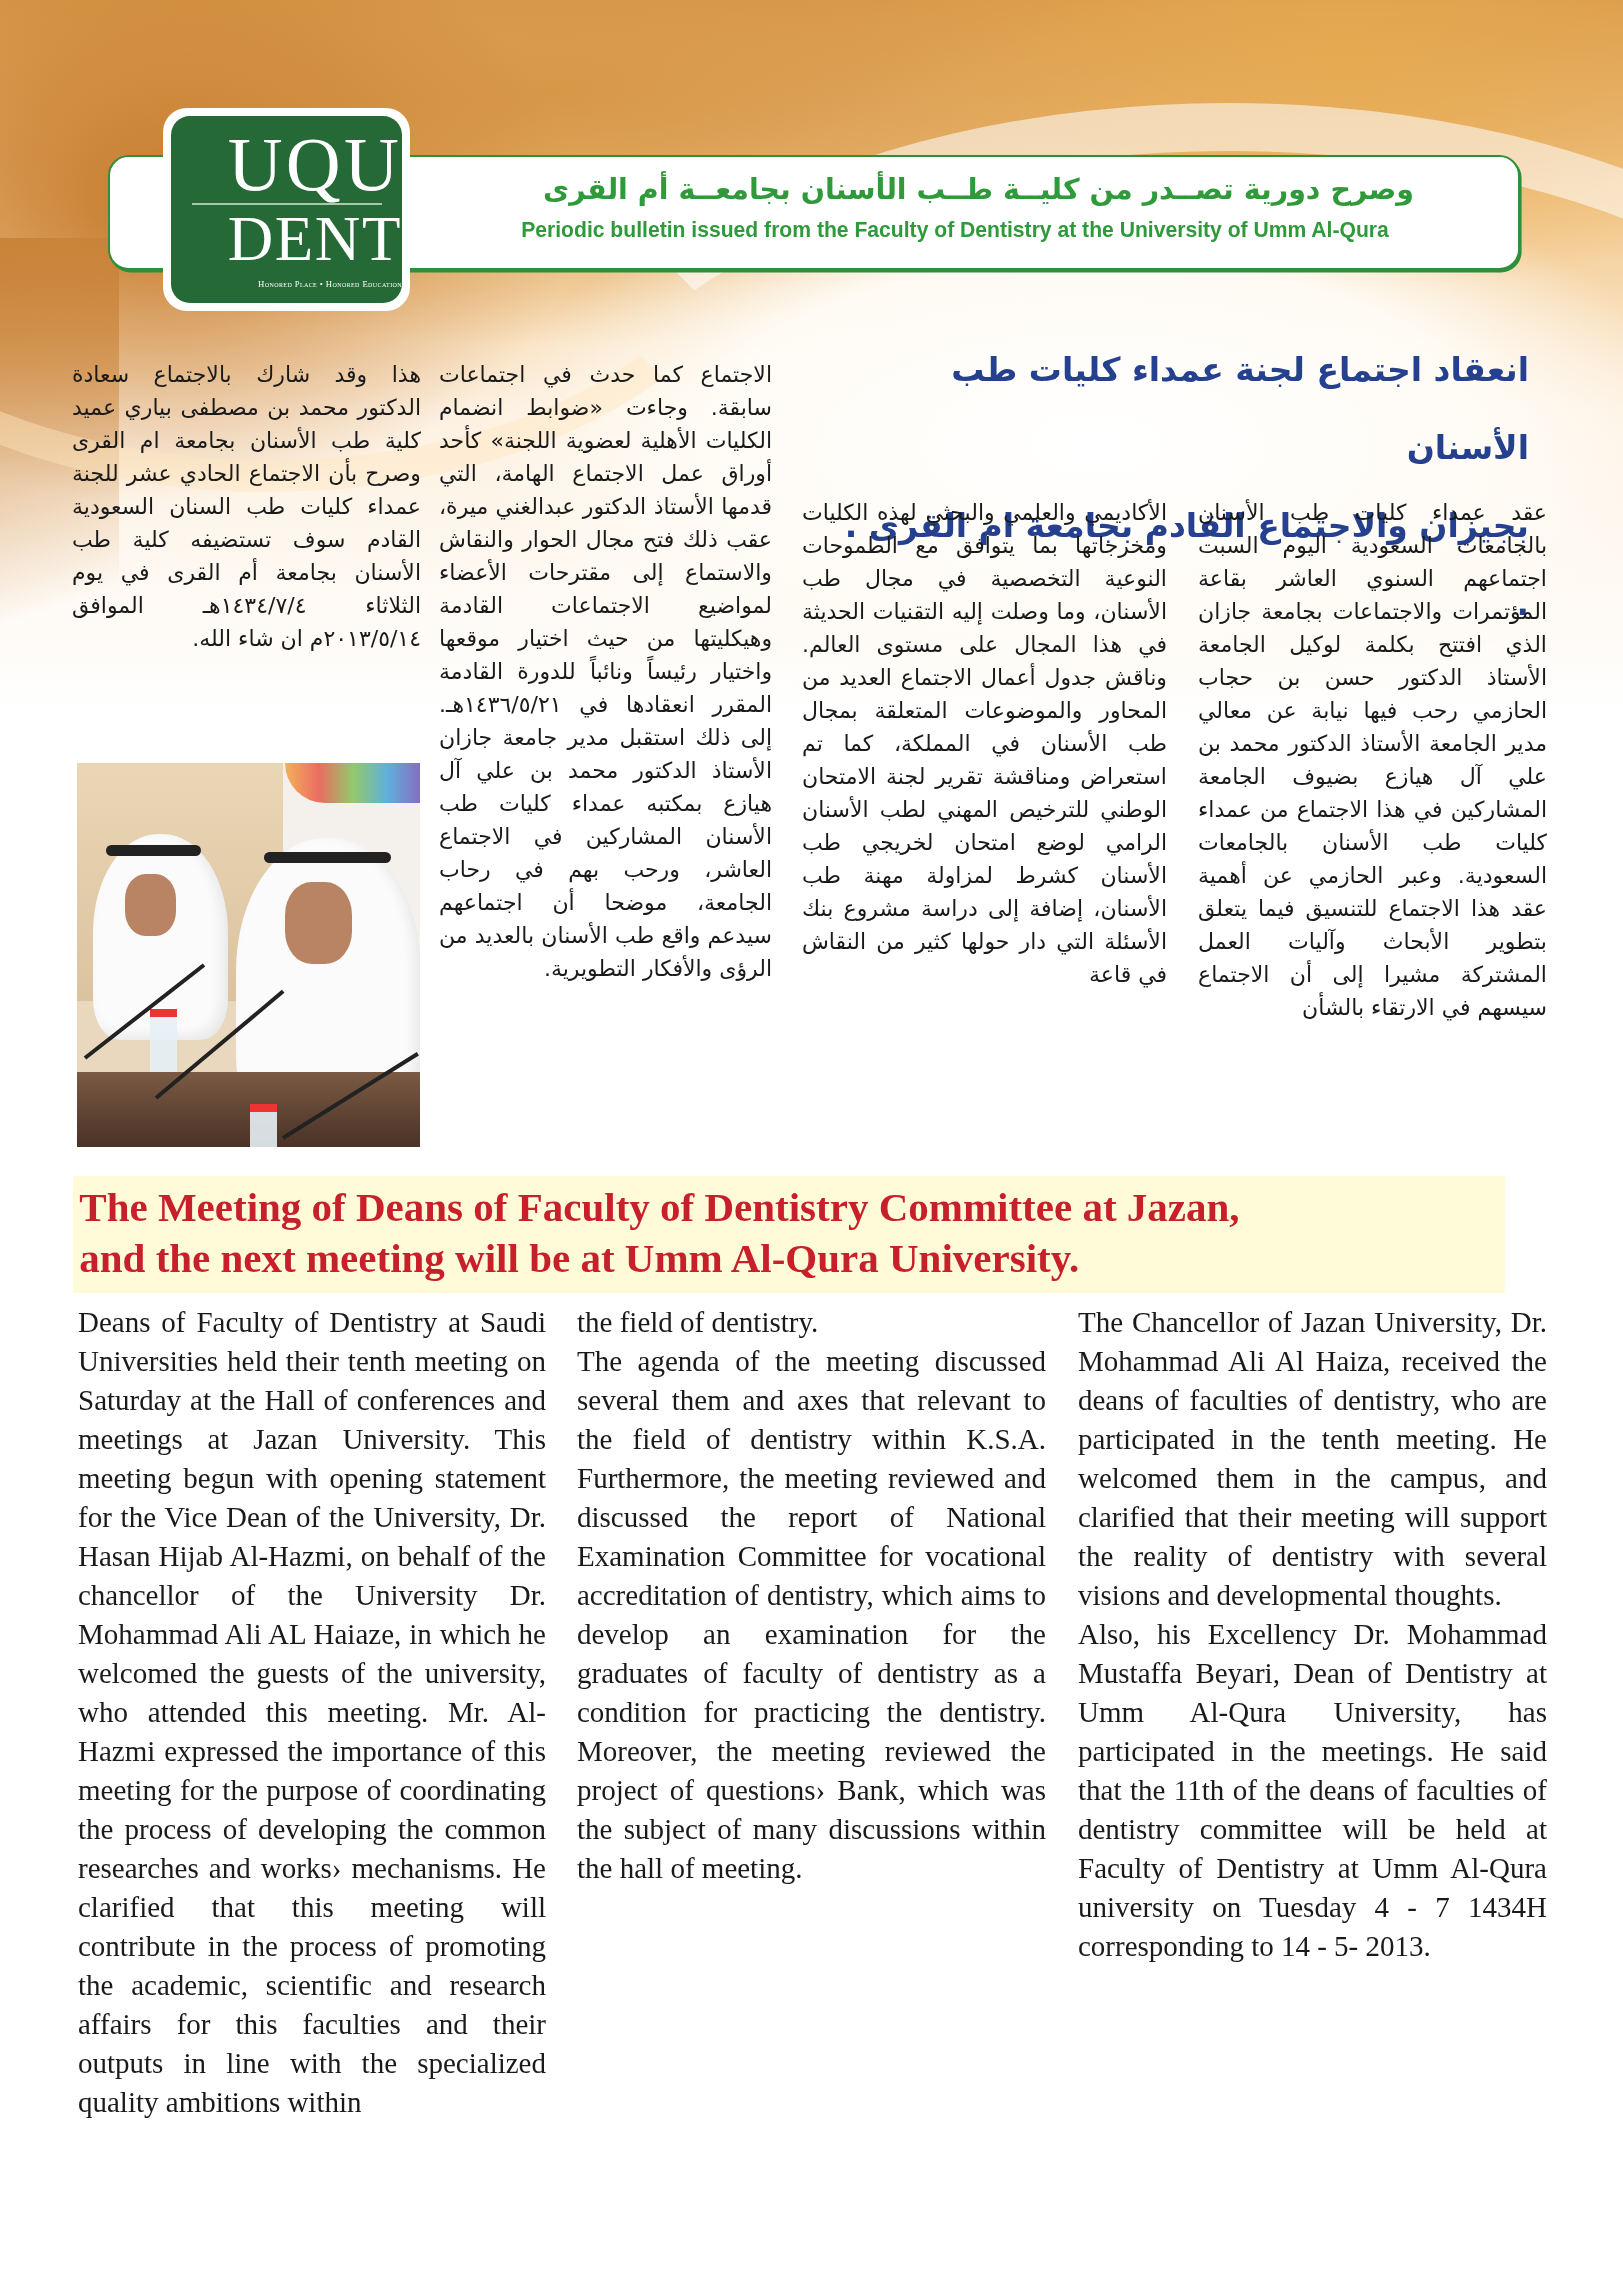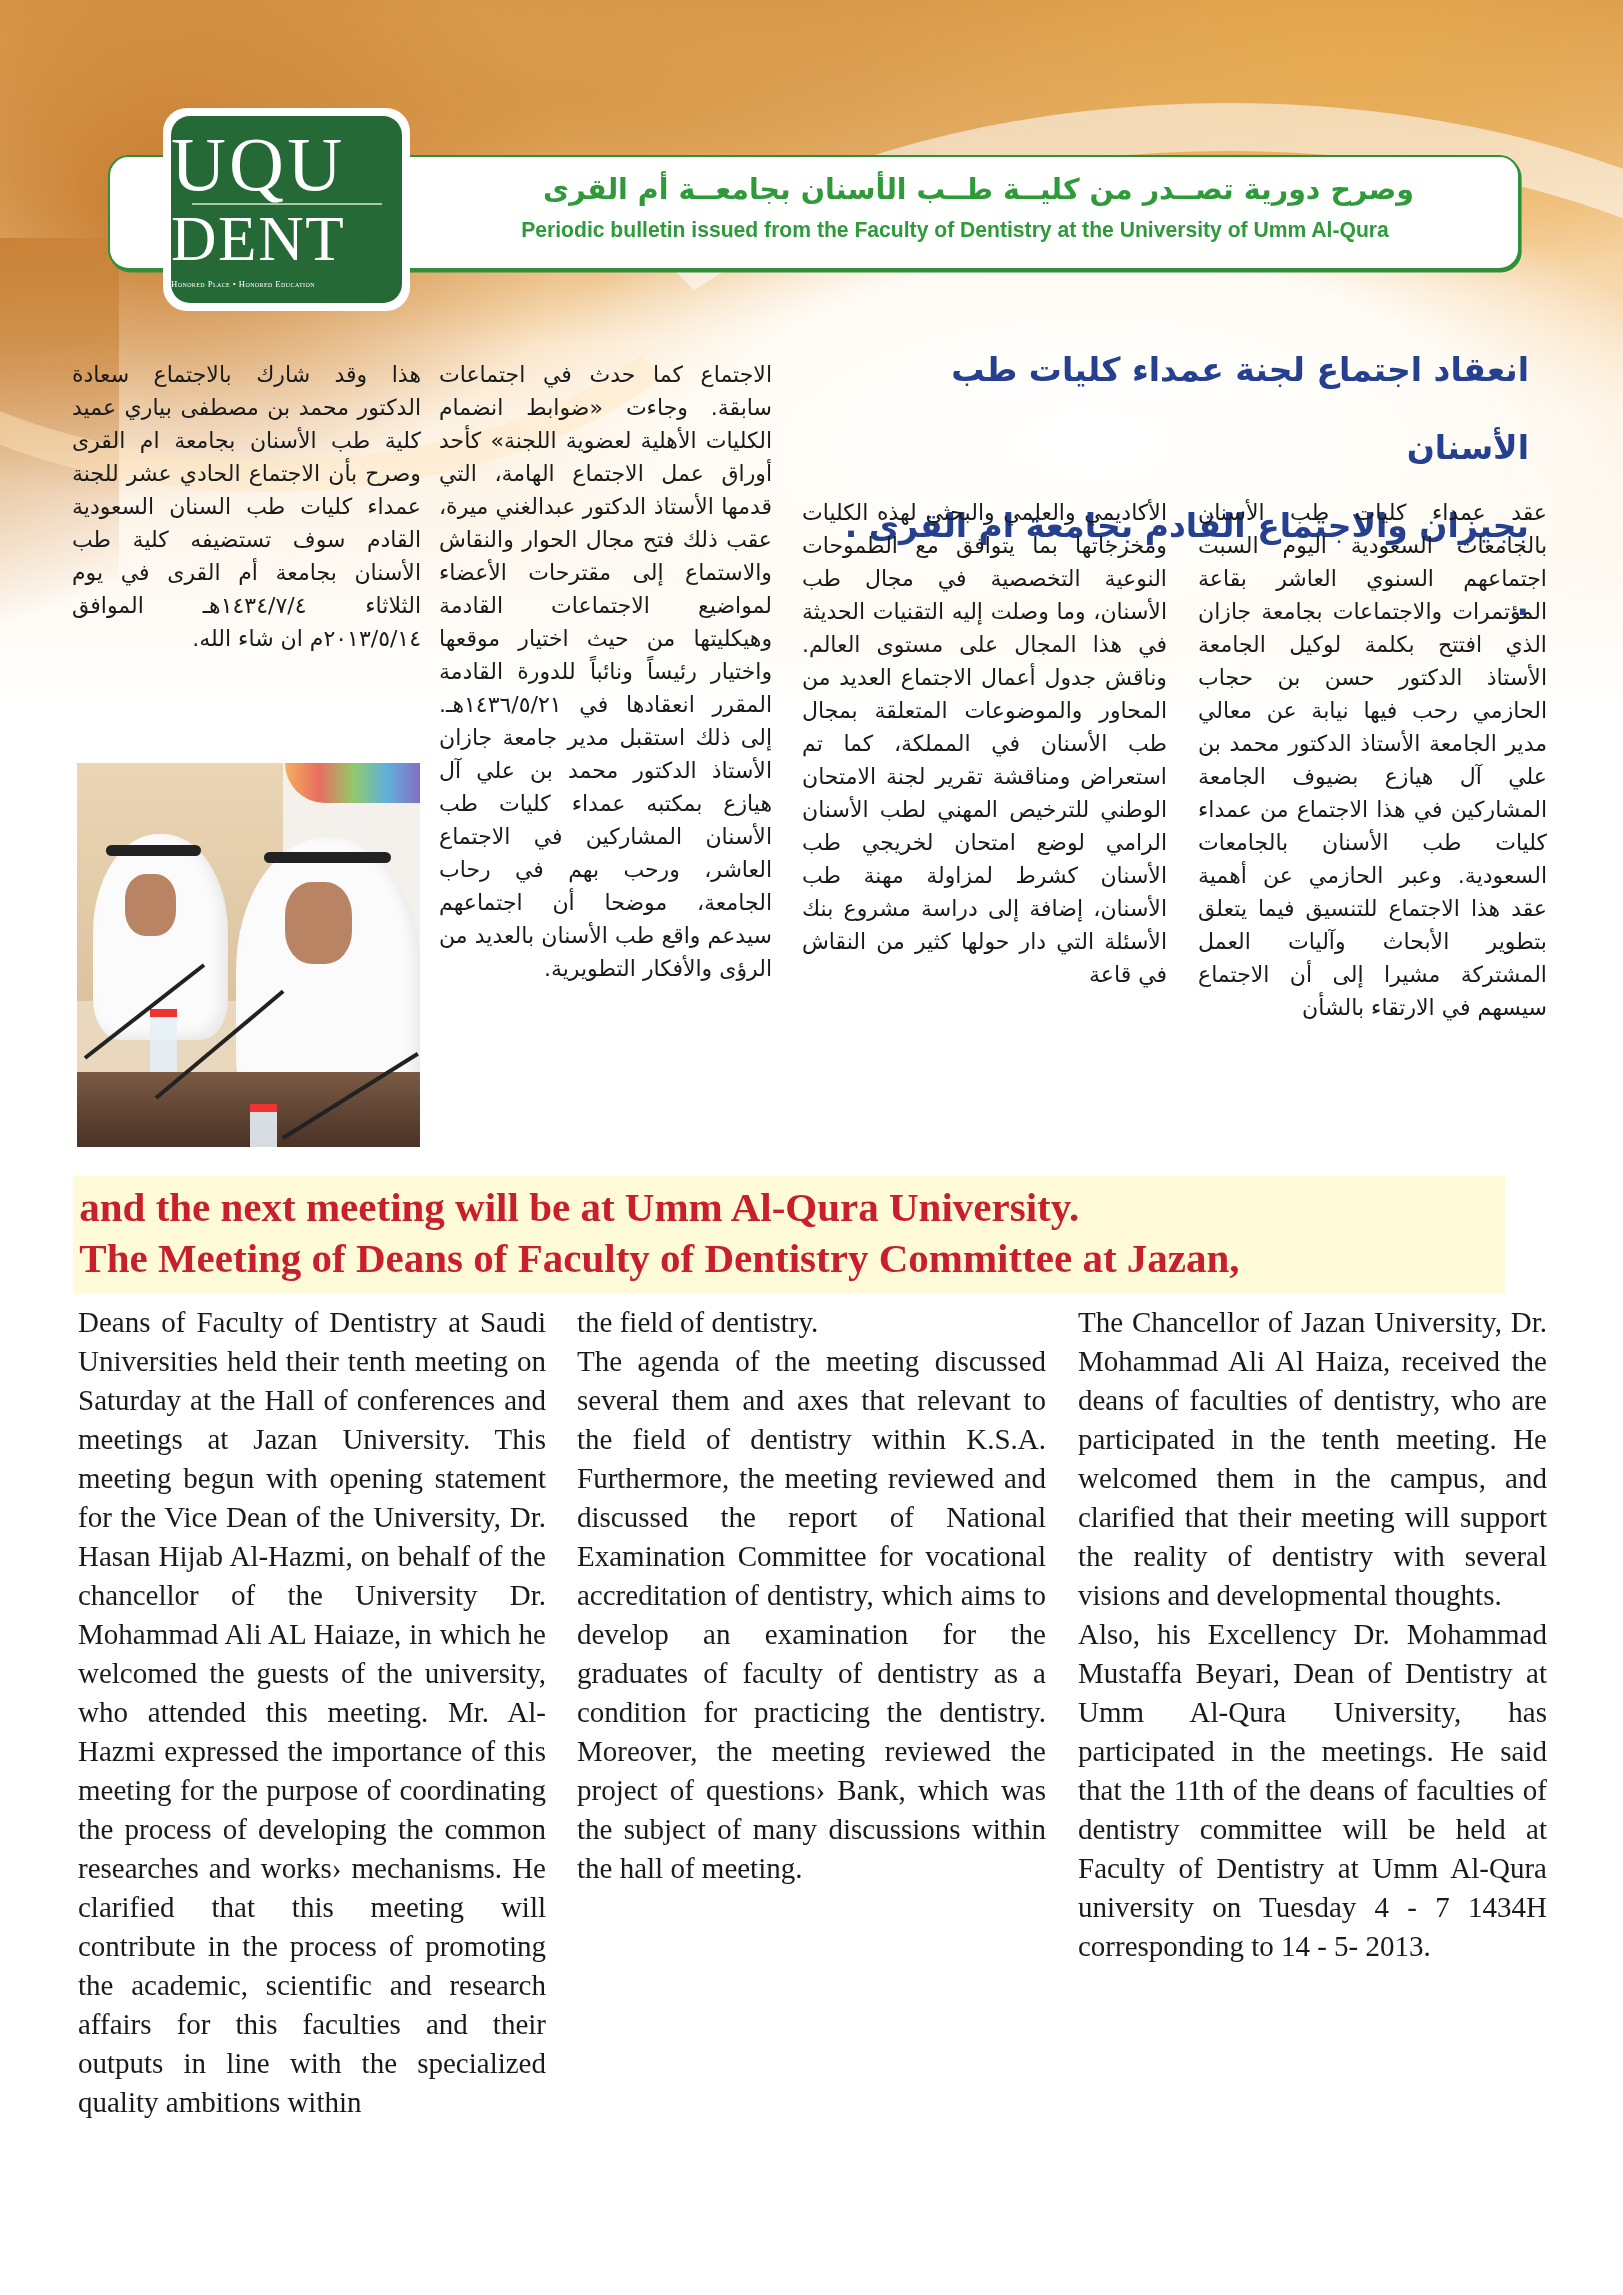--- a/index.html
+++ b/index.html
@@ -45,21 +45,21 @@
     position: absolute; left: 432px; top: 217px; width: 1046px; text-align: center;
     font-family: "Liberation Sans", sans-serif; font-weight: bold; font-size: 22px;
     color: #2e9a3a; transform: scaleX(0.96); z-index: 3; white-space: nowrap;
   }
   .logo {
     position: absolute; left: 163px; top: 108px; width: 247px; height: 203px;
     background: #fff; border-radius: 24px; z-index: 4;
   }
   .logo-inner {
     position: absolute; left: 8px; top: 8px; right: 8px; bottom: 8px;
-    background: #256a36; border-radius: 19px; color: #fff; text-align: left;
+    background: #256a36; border-radius: 19px; color: #fff; text-align: right;
   }
   .logo-top {
     font-family: "Liberation Serif", serif; font-size: 76px; line-height: 76px;
     margin-top: 9.5px; letter-spacing: 3.2px;
   }
   .logo-rule { width: 190px; height: 1.6px; background: #a9c8a7; margin: 1.6px auto 3.2px; }
   .logo-bottom {
     font-family: "Liberation Serif", serif; font-size: 63px; line-height: 63px; letter-spacing: 1.6px;
   }
   .logo-tag {
@@ -177,22 +177,22 @@
   <div class="table"></div>
   <div class="bottle bt1"></div>
   <div class="bottle bt2"></div>
   <div class="mic m1"></div>
   <div class="mic m2"></div>
   <div class="mic m3"></div>
 </div>
 
 <div class="en-head">
   <div class="en-head-text">
+    <div>The Meeting of Deans of Faculty of Dentistry Committee at Jazan,</div>
     <div>and the next meeting will be at Umm Al-Qura University.</div>
-    <div>The Meeting of Deans of Faculty of Dentistry Committee at Jazan,</div>
   </div>
 </div>
 
 <div class="en-col en-c1">
   <p>Deans of Faculty of Dentistry at Saudi Universities held their tenth meeting on Saturday at the Hall of conferences and meetings at Jazan University. This meeting begun with opening statement for the Vice Dean of the University, Dr. Hasan Hijab Al-Hazmi, on behalf of the chancellor of the University Dr. Mohammad Ali AL Haiaze, in which he welcomed the guests of the university, who attended this meeting. Mr. Al-Hazmi expressed the importance of this meeting  for the purpose of coordinating the process of developing the common researches and works› mechanisms. He clarified that this meeting will contribute in the process of promoting the academic, scientific and research affairs for this faculties and their outputs in line with the specialized quality ambitions within</p>
 </div>
 <div class="en-col en-c2">
   <p>the field of dentistry.</p>
   <p>The agenda of the meeting discussed several them and axes that relevant to the field of dentistry within K.S.A. Furthermore, the meeting reviewed and discussed the report of National Examination Committee for vocational accreditation of dentistry, which aims to develop an examination for the graduates of faculty of dentistry as a condition for practicing the dentistry. Moreover, the meeting reviewed the project of questions› Bank, which was the subject of many discussions within the hall of meeting.</p>
 </div>

